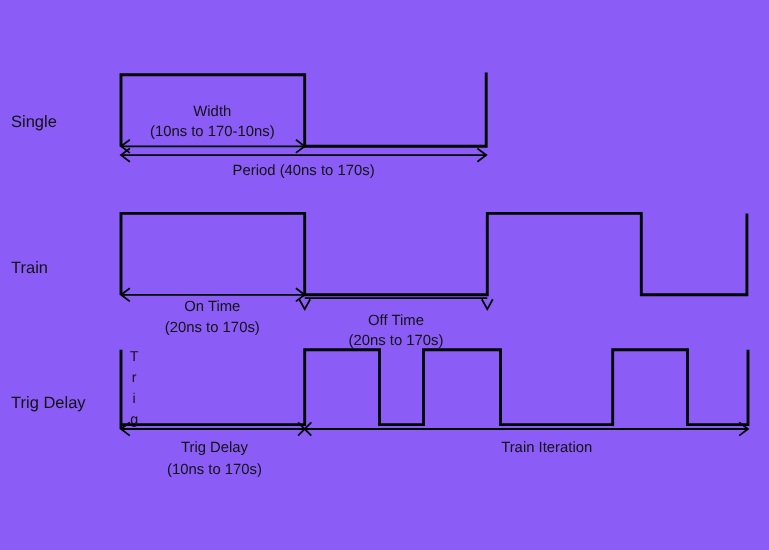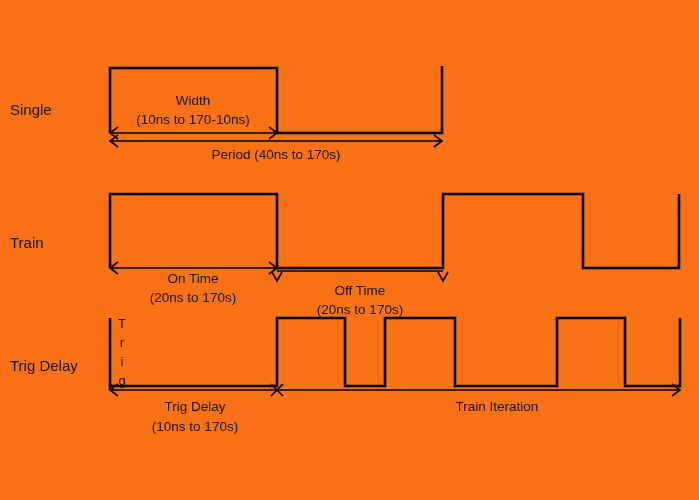--- a/index.html
+++ b/index.html
@@ -9,21 +9,21 @@
     background: #ffffff;
   }
   body {
     font-family: "Liberation Sans", sans-serif;
     color: #000000;
   }
   #diagram-root {
     position: relative;
     width: 699px;
     height: 500px;
-    background: #f97316;
+    background: #8b5cf6;
     overflow: hidden;
   }
   #timing-svg {
     position: absolute;
     left: 0;
     top: 0;
     width: 699px;
     height: 500px;
     display: block;
   }

